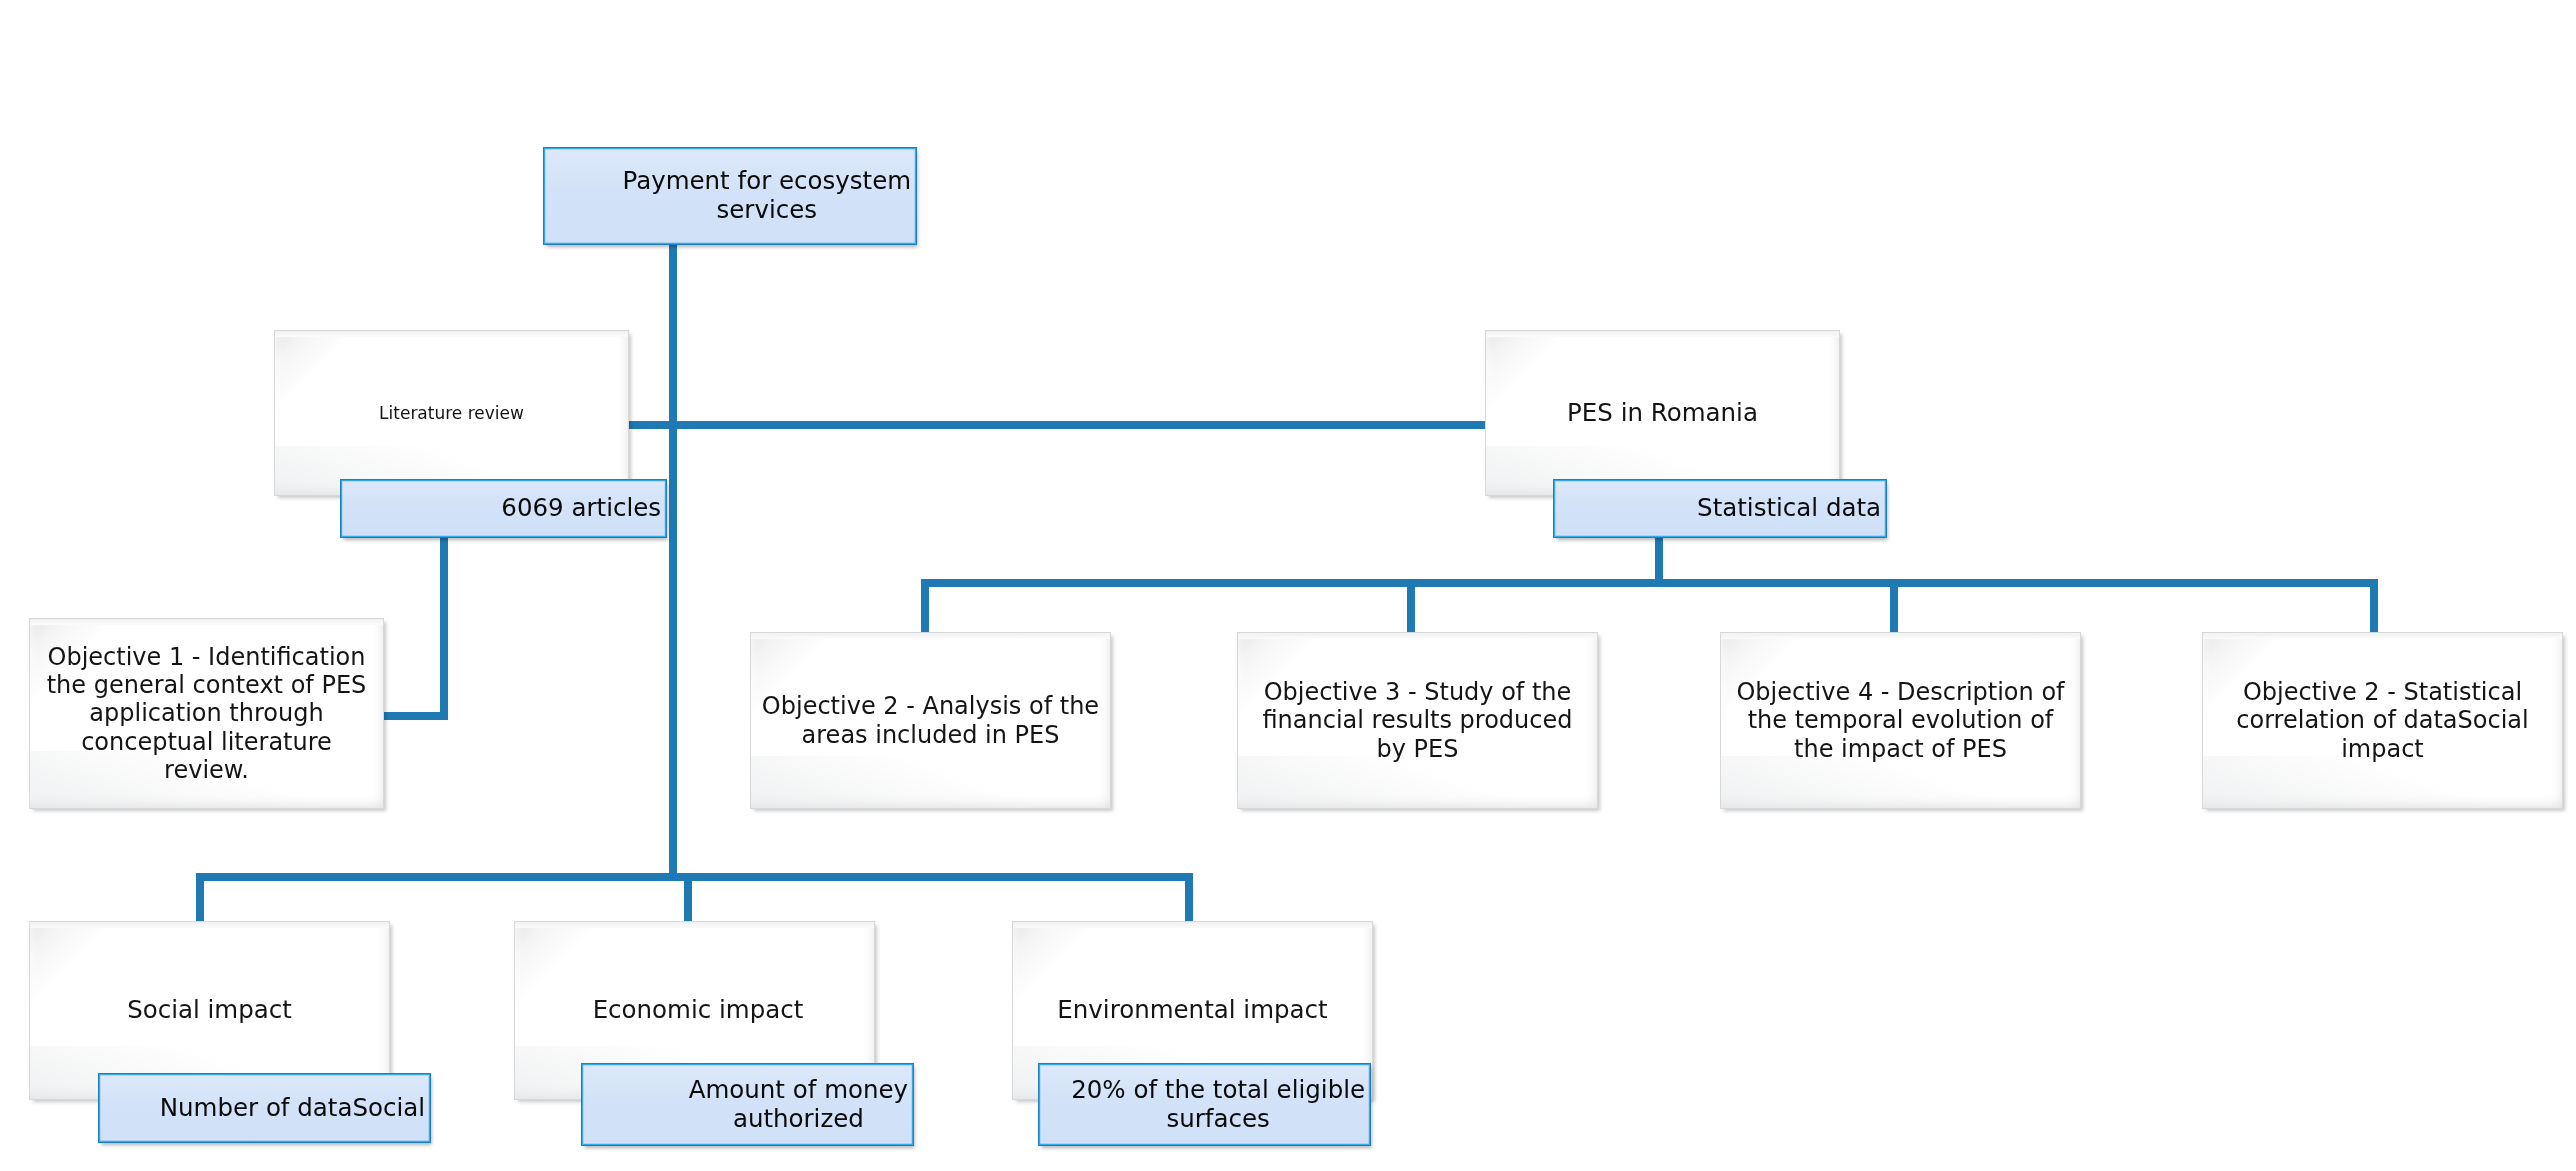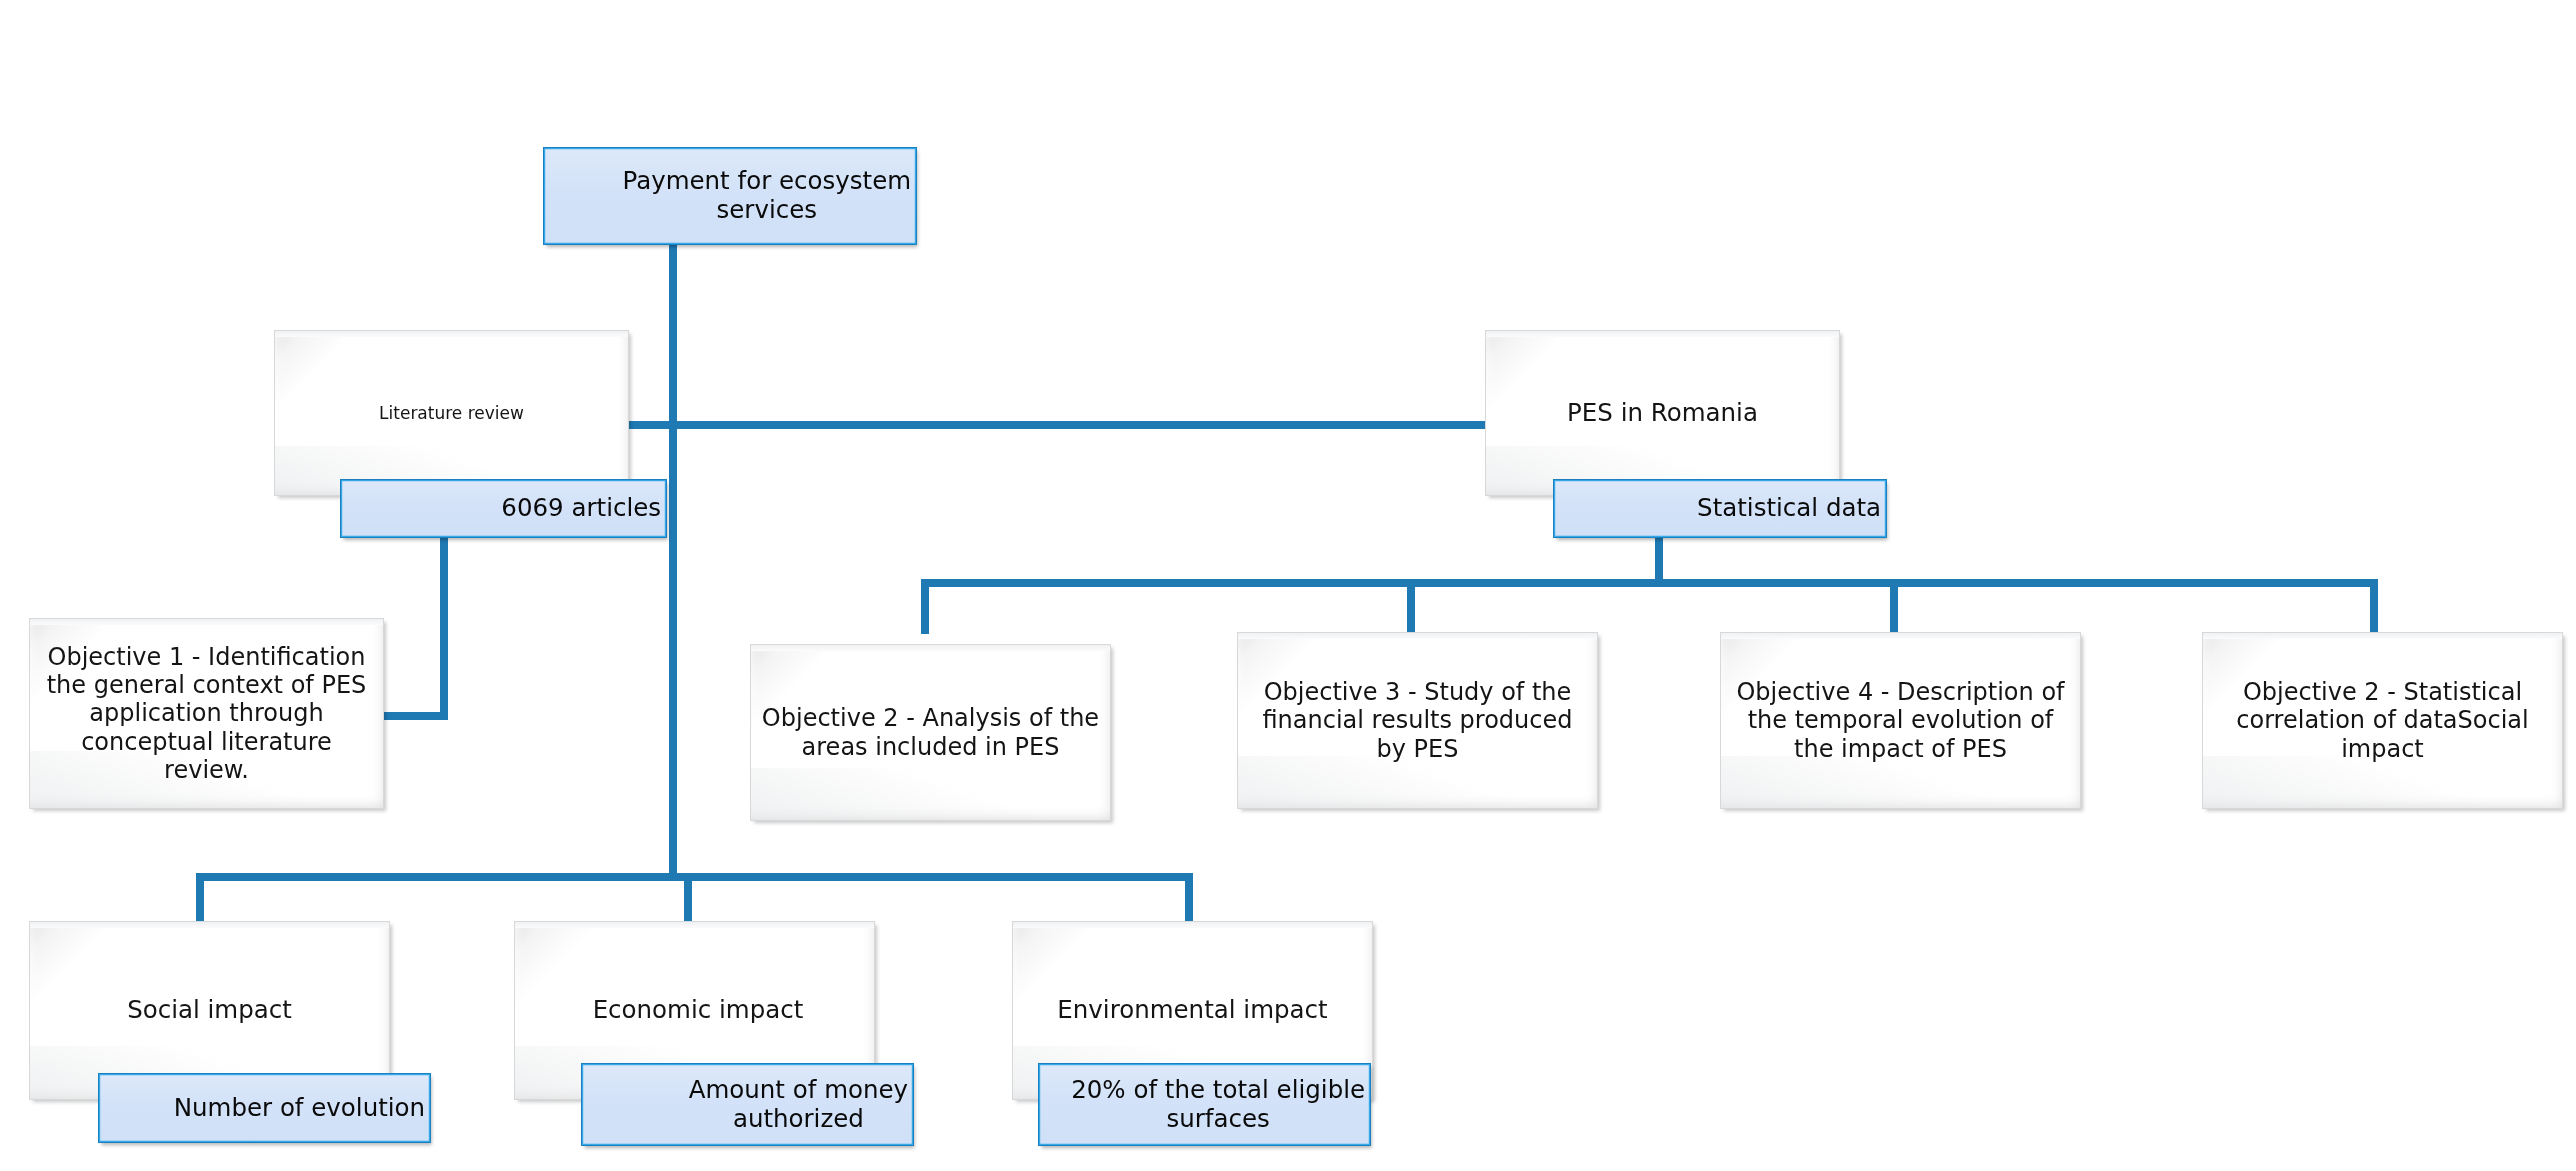--- a/index.html
+++ b/index.html
@@ -102,21 +102,21 @@
   </div>
 
   <div class="wnode" style="left:29px;top:618px;width:355px;height:191px;">
     <span class="tx" style="font-size:24px;">Objective 1 - Identification
 the general context of PES
 application through
 conceptual literature
 review.</span>
   </div>
 
-  <div class="wnode" style="left:750px;top:632px;width:361px;height:177px;margin-top:12px;">
+  <div class="wnode" style="left:750px;top:632px;width:361px;height:177px;">
     <span class="tx" style="font-size:24px;">Objective 2 - Analysis of the
 areas included in PES</span>
   </div>
 
   <div class="wnode" style="left:1237px;top:632px;width:361px;height:177px;">
     <span class="tx" style="font-size:24px;">Objective 3 - Study of the
 financial results produced
 by PES</span>
   </div>
 
@@ -129,21 +129,21 @@
   <div class="wnode" style="left:2202px;top:632px;width:361px;height:177px;">
     <span class="tx" style="font-size:24px;">Objective 2 - Statistical
 correlation of dataSocial
 impact</span>
   </div>
 
   <div class="wnode" style="left:29px;top:921px;width:361px;height:179px;">
     <span class="tx" style="font-size:24.5px;">Social impact</span>
   </div>
   <div class="bnode" style="left:98px;top:1073px;width:333px;height:70px;">
-    <span class="tx" style="font-size:24.5px;">Number of evolution</span>
+    <span class="tx" style="font-size:24.5px;">Number of dataSocial</span>
   </div>
 
   <div class="wnode" style="left:514px;top:921px;width:361px;height:179px;padding-left:7px;">
     <span class="tx" style="font-size:24.5px;">Economic impact</span>
   </div>
   <div class="bnode" style="left:581px;top:1063px;width:333px;height:83px;">
     <span class="tx" style="font-size:24.5px;">Amount of money
 authorized</span>
   </div>
 

